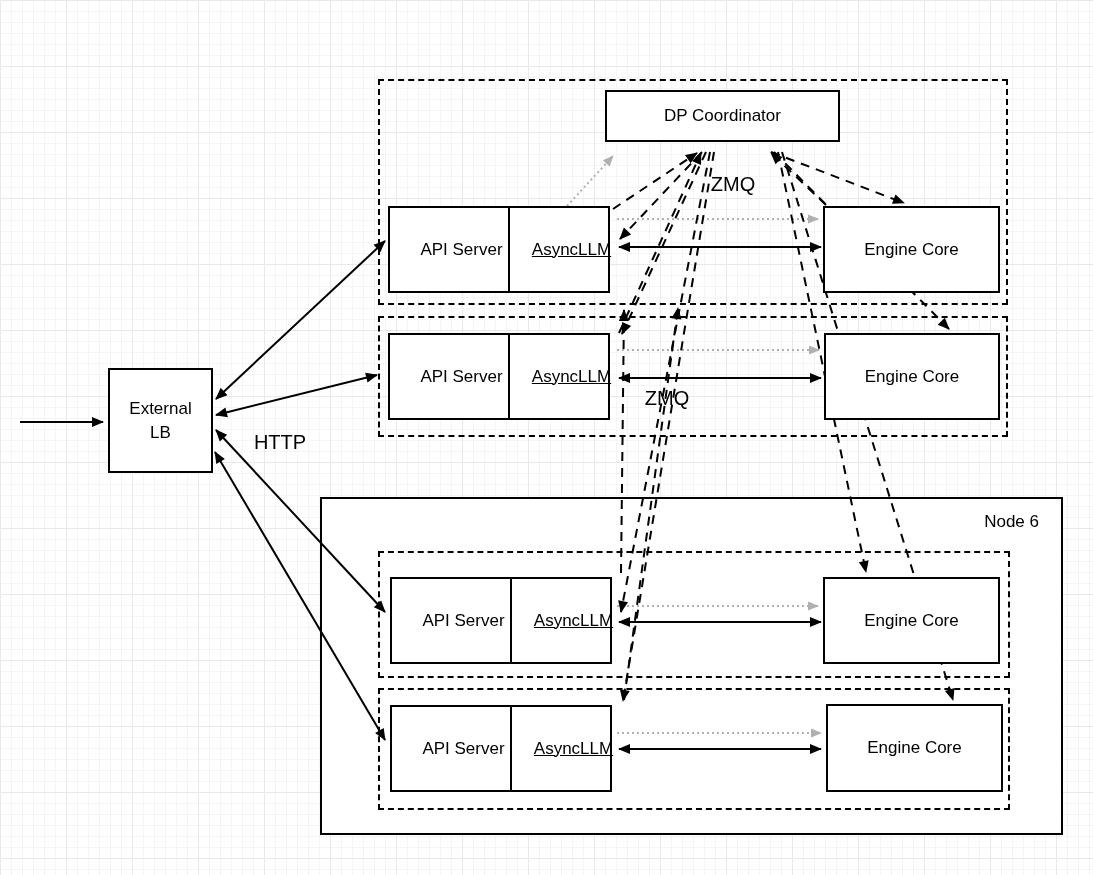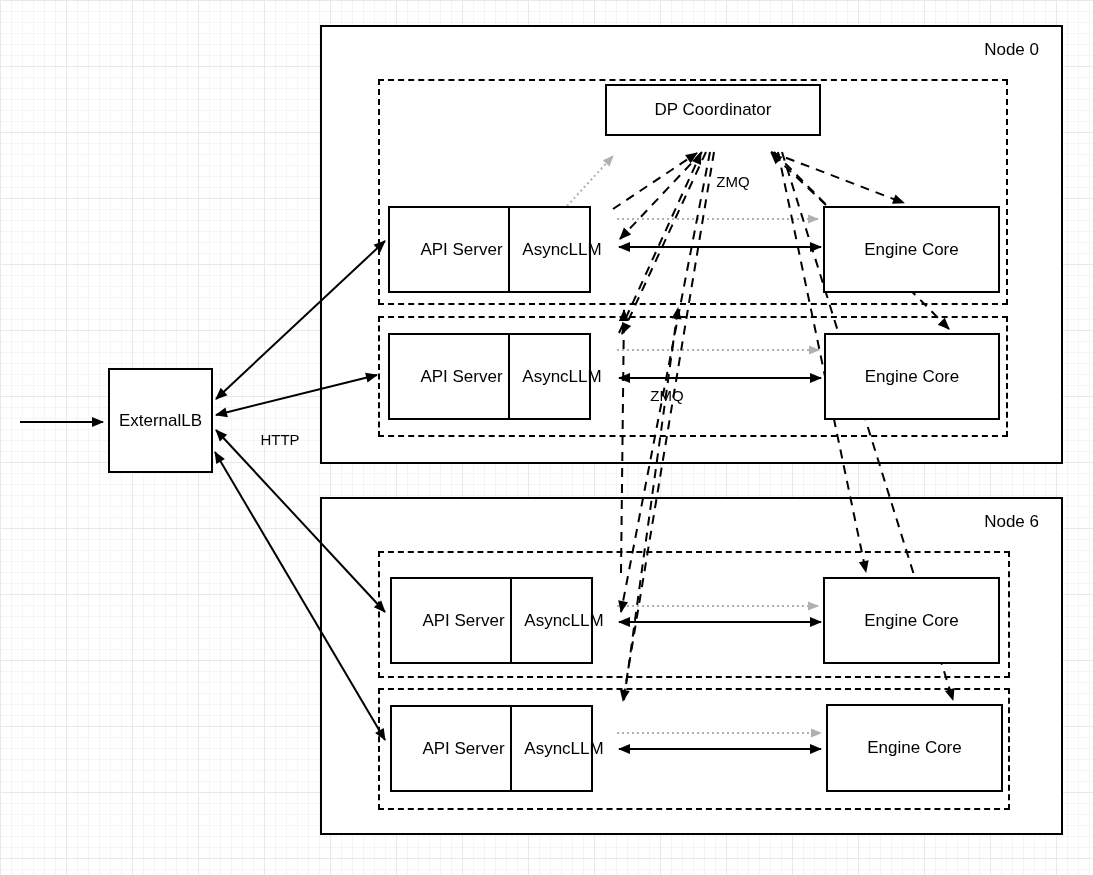--- a/index.html
+++ b/index.html
@@ -17,35 +17,32 @@
   .node{position:absolute;background:#ffffff;border:2px solid #000;box-sizing:border-box;z-index:1;}
   .node-label{position:absolute;top:13px;right:22px;font-size:17px;color:#000;z-index:5;}
   .container-dashed{position:absolute;border:2px dashed #000;box-sizing:border-box;z-index:2;background:transparent;}
   .arrows{position:absolute;left:0;top:0;z-index:3;}
   .box{position:absolute;background:#fff;border:2px solid #000;box-sizing:border-box;
        display:flex;align-items:center;justify-content:center;font-size:17px;color:#000;z-index:4;}
   .combo{position:absolute;display:flex;z-index:4;box-sizing:border-box;}
   .cell{background:#fff;border:2px solid #000;box-sizing:border-box;display:flex;
         align-items:center;justify-content:center;font-size:17px;color:#000;padding-left:25px;}
   .cell.api{width:122px;}
-  .cell.async{width:83px;margin-left:-2px;}
-  .edge-label{position:absolute;font-size:15px;color:#000;z-index:5;text-align:center;width:64px;}
-  .lb-text{display:flex;flex-direction:row;align-items:center;line-height:1.4;}
+  .cell.async{width:102px;margin-left:-2px;text-decoration:underline;}
+  .edge-label{position:absolute;font-size:20px;color:#000;z-index:5;text-align:center;width:64px;}
+  .lb-text{display:flex;flex-direction:column;align-items:center;line-height:1.4;}
   line{stroke:#000;stroke-width:2;}
   line.dash{stroke-dasharray:9,7;}
   line.dot{stroke:#b0b0b0;stroke-width:2;stroke-dasharray:2,3;}
 </style>
 </head>
 <body>
 
 <div class="canvas">
 
-  <div class="node" style="left:320px;top:25px;width:743px;height:439px;">
-    <div class="node-label">Node 0</div>
-  </div>
   <div class="node" style="left:320px;top:497px;width:743px;height:338px;">
     <div class="node-label">Node 6</div>
   </div>
 
   <div class="container-dashed" style="left:378px;top:79px;width:630px;height:226px;"></div>
   <div class="container-dashed" style="left:378px;top:316px;width:630px;height:121px;"></div>
   <div class="container-dashed" style="left:378px;top:551px;width:632px;height:127px;"></div>
   <div class="container-dashed" style="left:378px;top:688px;width:632px;height:122px;"></div>
 
   <svg class="arrows" width="1093" height="875">
@@ -96,21 +93,21 @@
     <line class="dash" x1="782" y1="152" x2="953" y2="700" marker-end="url(#ab)"></line>
   </svg>
 
   <div class="box" style="left:108px;top:368px;width:105px;height:105px;">
     <div class="lb-text">
       <span>External</span>
       <span>LB</span>
     </div>
   </div>
 
-  <div class="box" style="left:605px;top:84px;width:216px;height:52px;text-align:center;">
+  <div class="box" style="left:605px;top:90px;width:235px;height:52px;text-align:center;">
     <span>DP Coordinator</span>
   </div>
 
   <div class="combo" style="left:388px;top:206px;height:87px;">
     <div class="cell api" style="height:87px;">API Server</div>
     <div class="cell async" style="height:87px;">AsyncLLM</div>
   </div>
   <div class="box" style="left:823px;top:206px;width:177px;height:87px;">Engine Core</div>
 
   <div class="combo" style="left:388px;top:333px;height:87px;">

